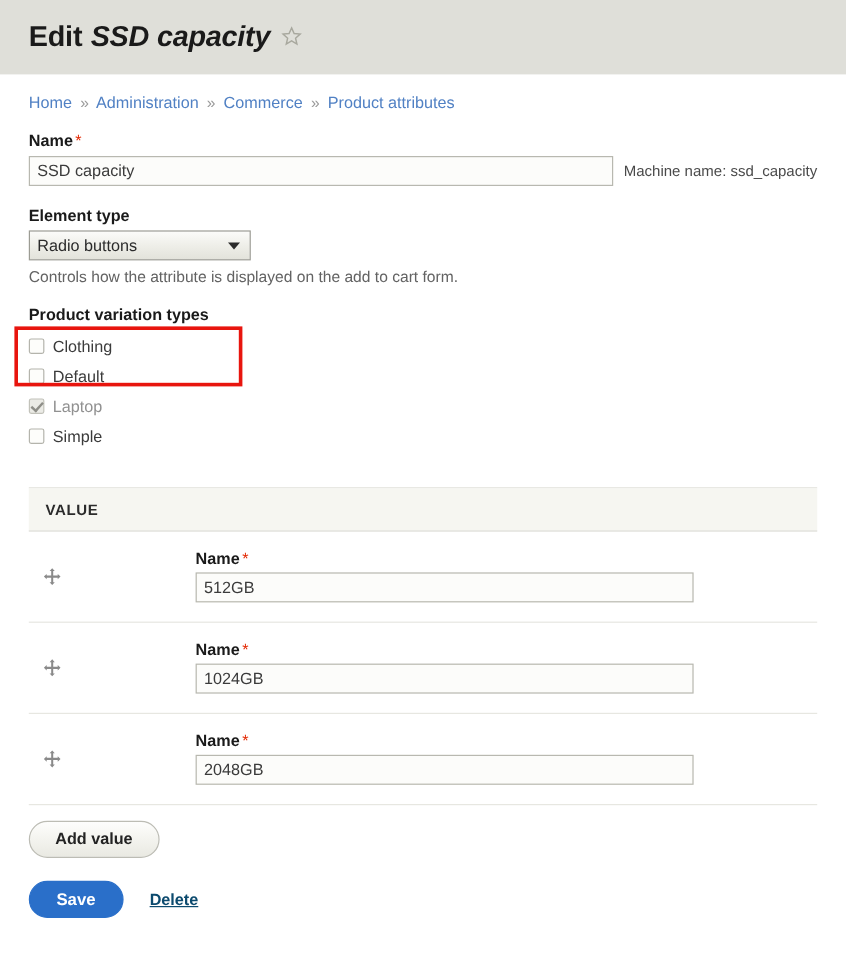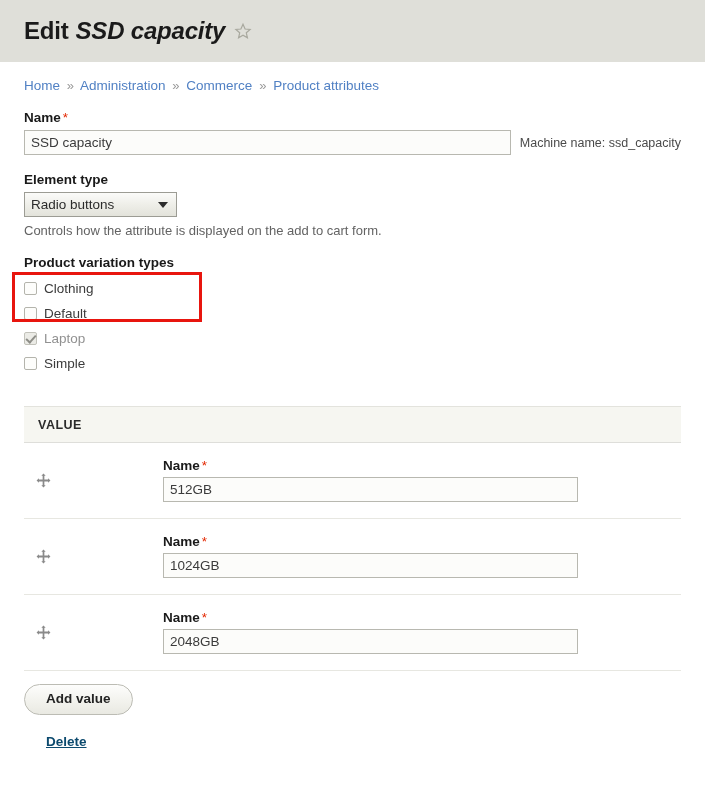--- a/index.html
+++ b/index.html
@@ -107,21 +107,21 @@
     white-space: nowrap;
   }
 
   
   .select-wrap {
     position: relative;
     display: inline-block;
   }
   .styled-select {
     box-sizing: border-box;
-    width: 153px;
+    width: 185px;
     height: 25px;
     background: linear-gradient(to bottom, #fbfbf9 0%, #eeeee8 52%, #e3e3db 100%);
     border: 1px solid #9c9c94;
     font-family: "Liberation Sans", sans-serif;
     font-size: 13.5px;
     color: #2b2b2b;
     padding: 0 24px 0 6px;
     line-height: 23px;
     cursor: pointer;
     user-select: none;
@@ -404,14 +404,15 @@
       <input class="text-input" type="text" value="2048GB" style="">
     </div>
   </div>
 </div>
 
 <div class="table-actions">
   <button class="pill-button">Add value</button>
 </div>
 
 <div class="form-footer">
+  <button class="primary-button">Save</button>
   <a class="delete-link" href="#">Delete</a>
 </div>
 
 </body></html>

